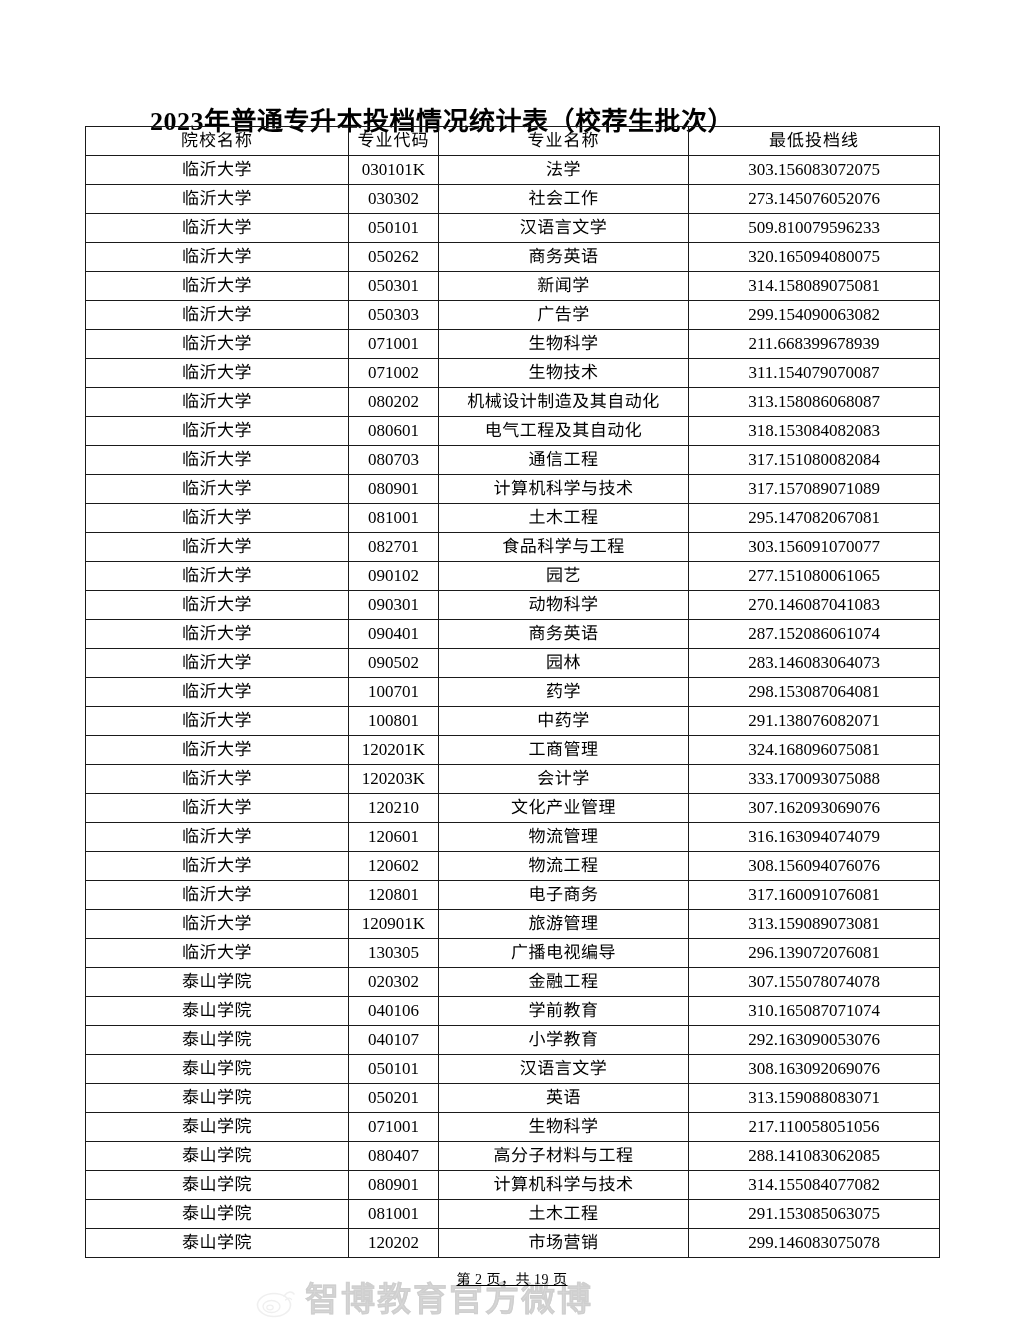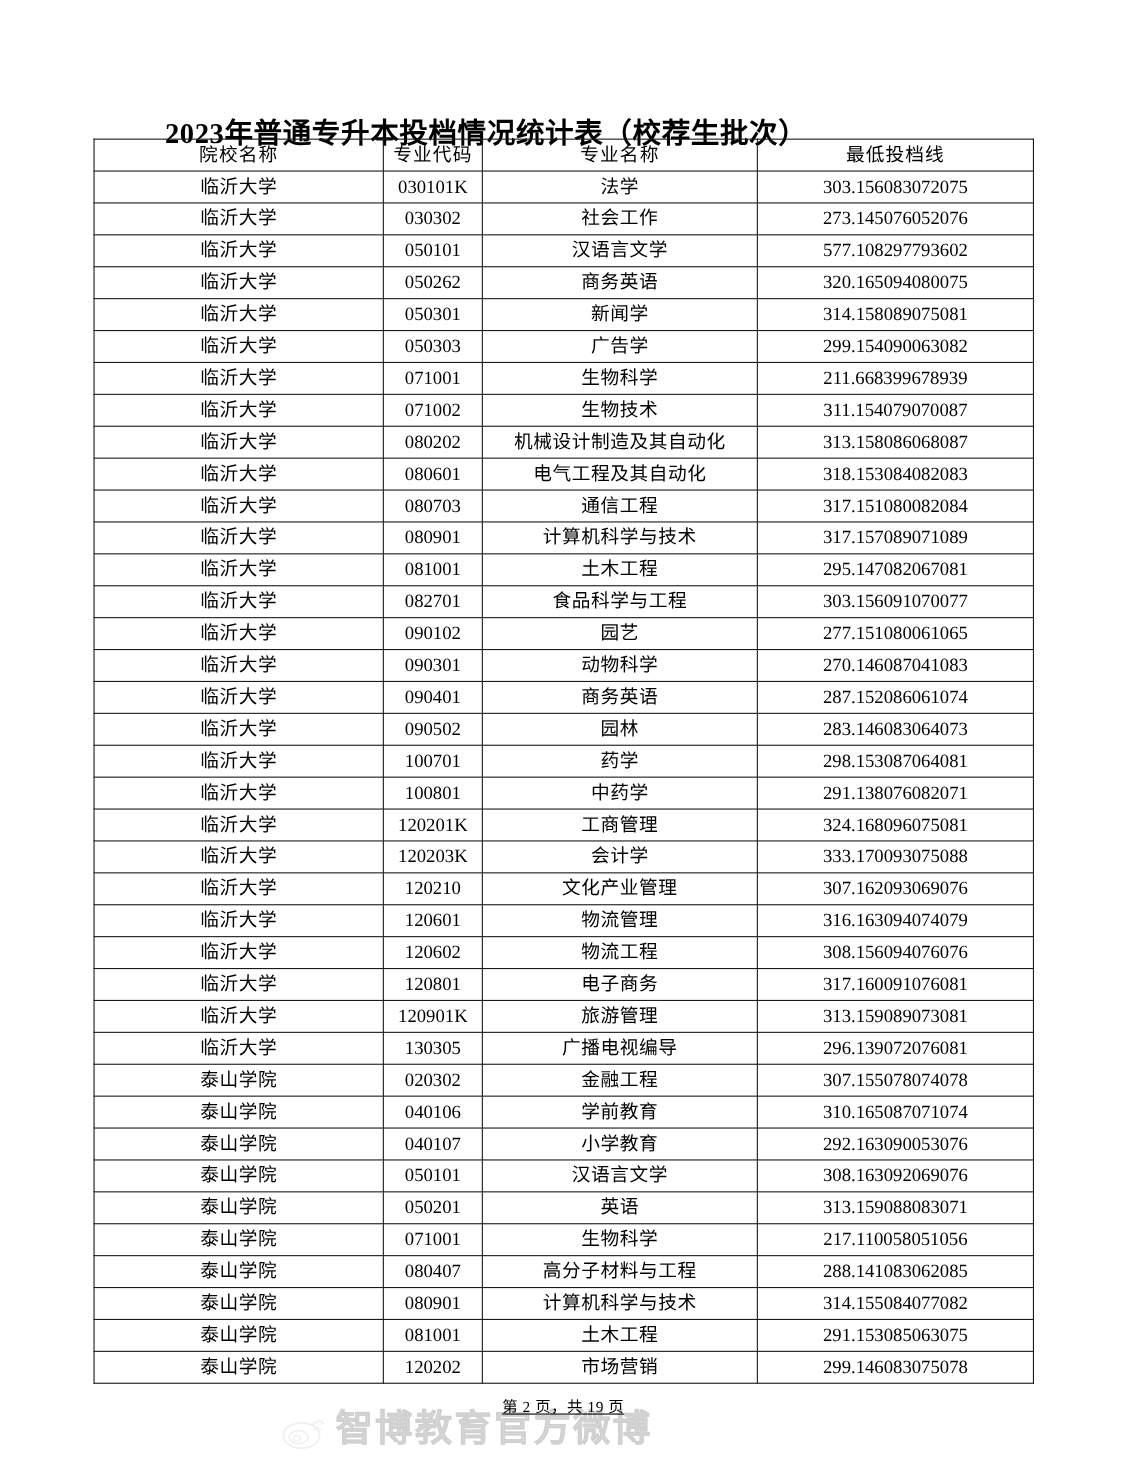--- a/index.html
+++ b/index.html
@@ -168,21 +168,21 @@
           <tr>
             <td class="cell-school">临沂大学</td>
             <td class="cell-code">030302</td>
             <td class="cell-major">社会工作</td>
             <td class="cell-score">273.145076052076</td>
           </tr>
           <tr>
             <td class="cell-school">临沂大学</td>
             <td class="cell-code">050101</td>
             <td class="cell-major">汉语言文学</td>
-            <td class="cell-score">577.108297793602</td>
+            <td class="cell-score">509.810079596233</td>
           </tr>
           <tr>
             <td class="cell-school">临沂大学</td>
             <td class="cell-code">050262</td>
             <td class="cell-major">商务英语</td>
             <td class="cell-score">320.165094080075</td>
           </tr>
           <tr>
             <td class="cell-school">临沂大学</td>
             <td class="cell-code">050301</td>

